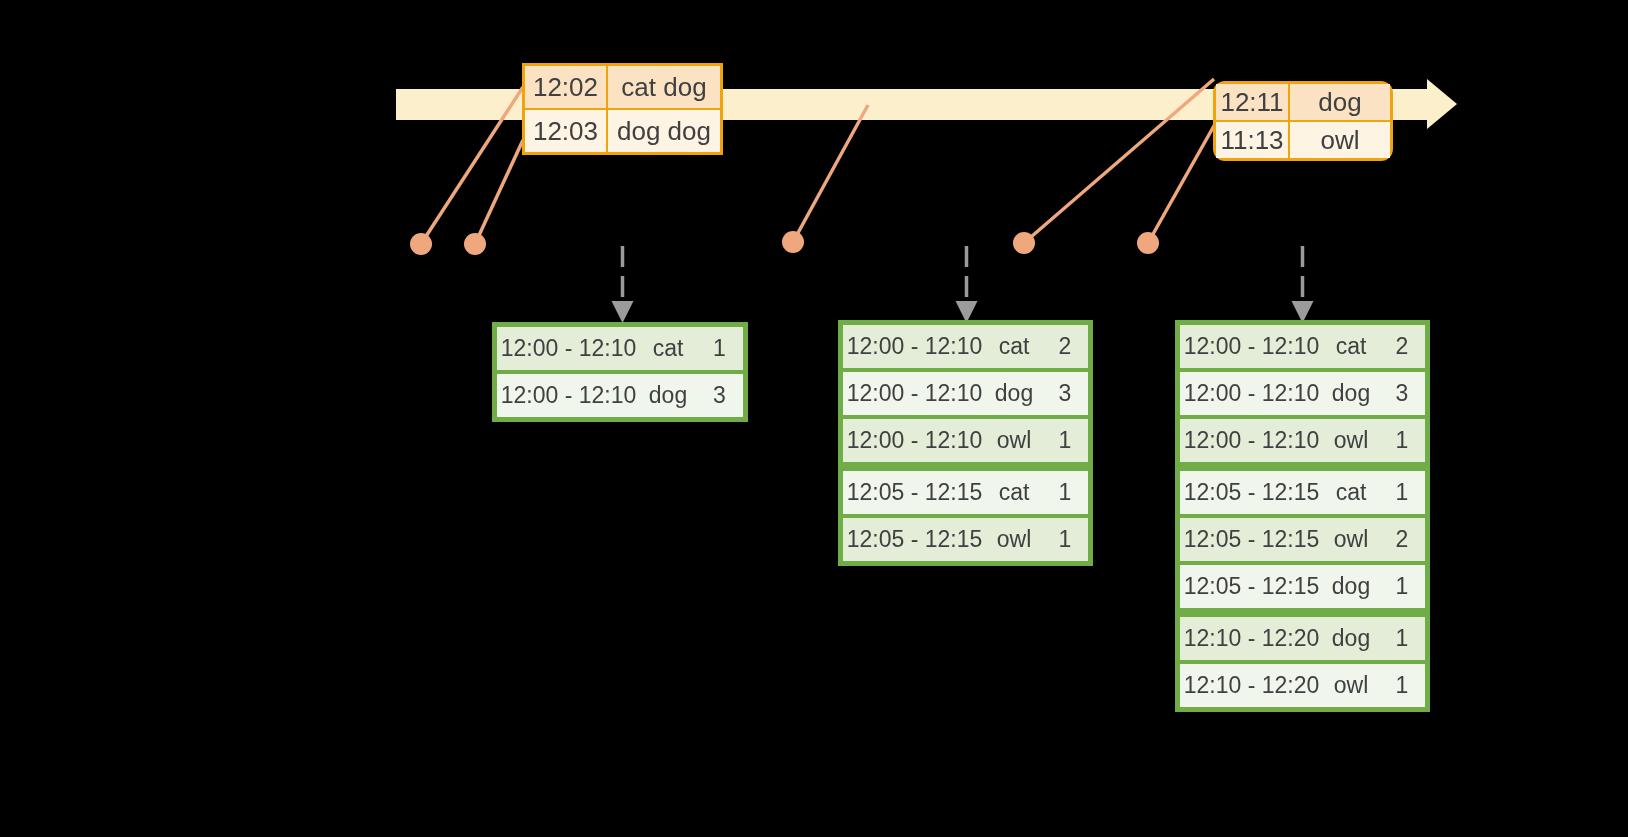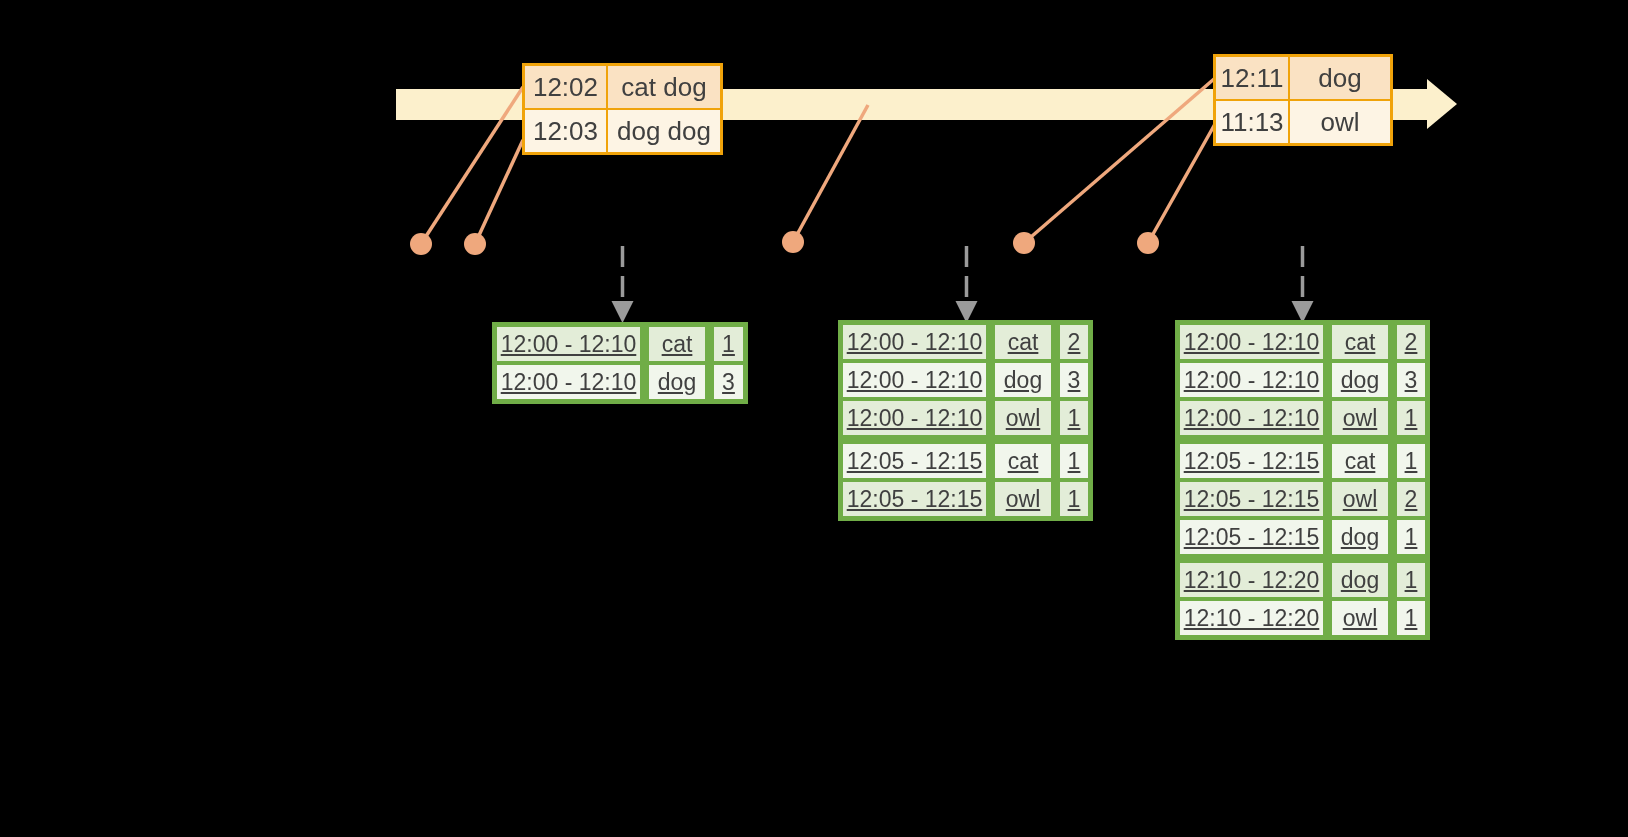--- a/index.html
+++ b/index.html
@@ -29,35 +29,35 @@
   .gray-shaft{stroke:var(--arrow-gray);stroke-width:3.5;stroke-dasharray:21 9;}
   .gray-head{fill:var(--arrow-gray);}
   
   .etable{
     position:absolute;display:grid;gap:2px;padding:3px;
     background:var(--gold);box-sizing:border-box;
     font-size:26px;
   }
   #et1{left:522px;top:63px;width:201px;height:92px;grid-template-columns:81px 1fr;}
   #et2{left:867px;top:83px;width:203px;height:40px;grid-template-columns:83px 1fr;}
-  #et3{left:1213px;top:54px;width:180px;height:92px;grid-template-columns:72px 1fr;}
+  #et3{left:1213px;top:81px;width:180px;height:80px;grid-template-columns:72px 1fr;border-radius:12px;}
   .ecell{display:flex;align-items:center;justify-content:center;}
   .fill-dark .ecell, .ecell.fill-dark{background:var(--peach-dark);}
   .fill-light .ecell, .ecell.fill-light{background:var(--peach-light);}
   .fill-mid .ecell, .ecell.fill-mid{background:var(--peach-mid);}
   
   .gtable{
     position:absolute;display:flex;flex-direction:column;
     background:var(--green);padding:5px;box-sizing:border-box;
     font-size:23px;
   }
   #gt1{left:492px;top:322px;width:256px;}
   #gt2{left:838px;top:320px;width:255px;}
   #gt3{left:1175px;top:320px;width:255px;}
-  .grw{display:grid;grid-template-columns:143px 56px 1fr;gap:9px;height:34px;margin-top:4px;flex:none;text-decoration:underline;}
+  .grw{display:grid;grid-template-columns:143px 56px 1fr;gap:0;height:43px;margin-top:4px;flex:none;}
   .grw:first-child{margin-top:0;}
   .grw.gs{margin-top:9px;}
   .gcell{display:flex;align-items:center;justify-content:center;background:var(--green-fill-a);}
   .grw.alt .gcell{background:var(--green-fill-b);}
 </style>
 </head>
 <body>
 
 <div id="canvas">
 

